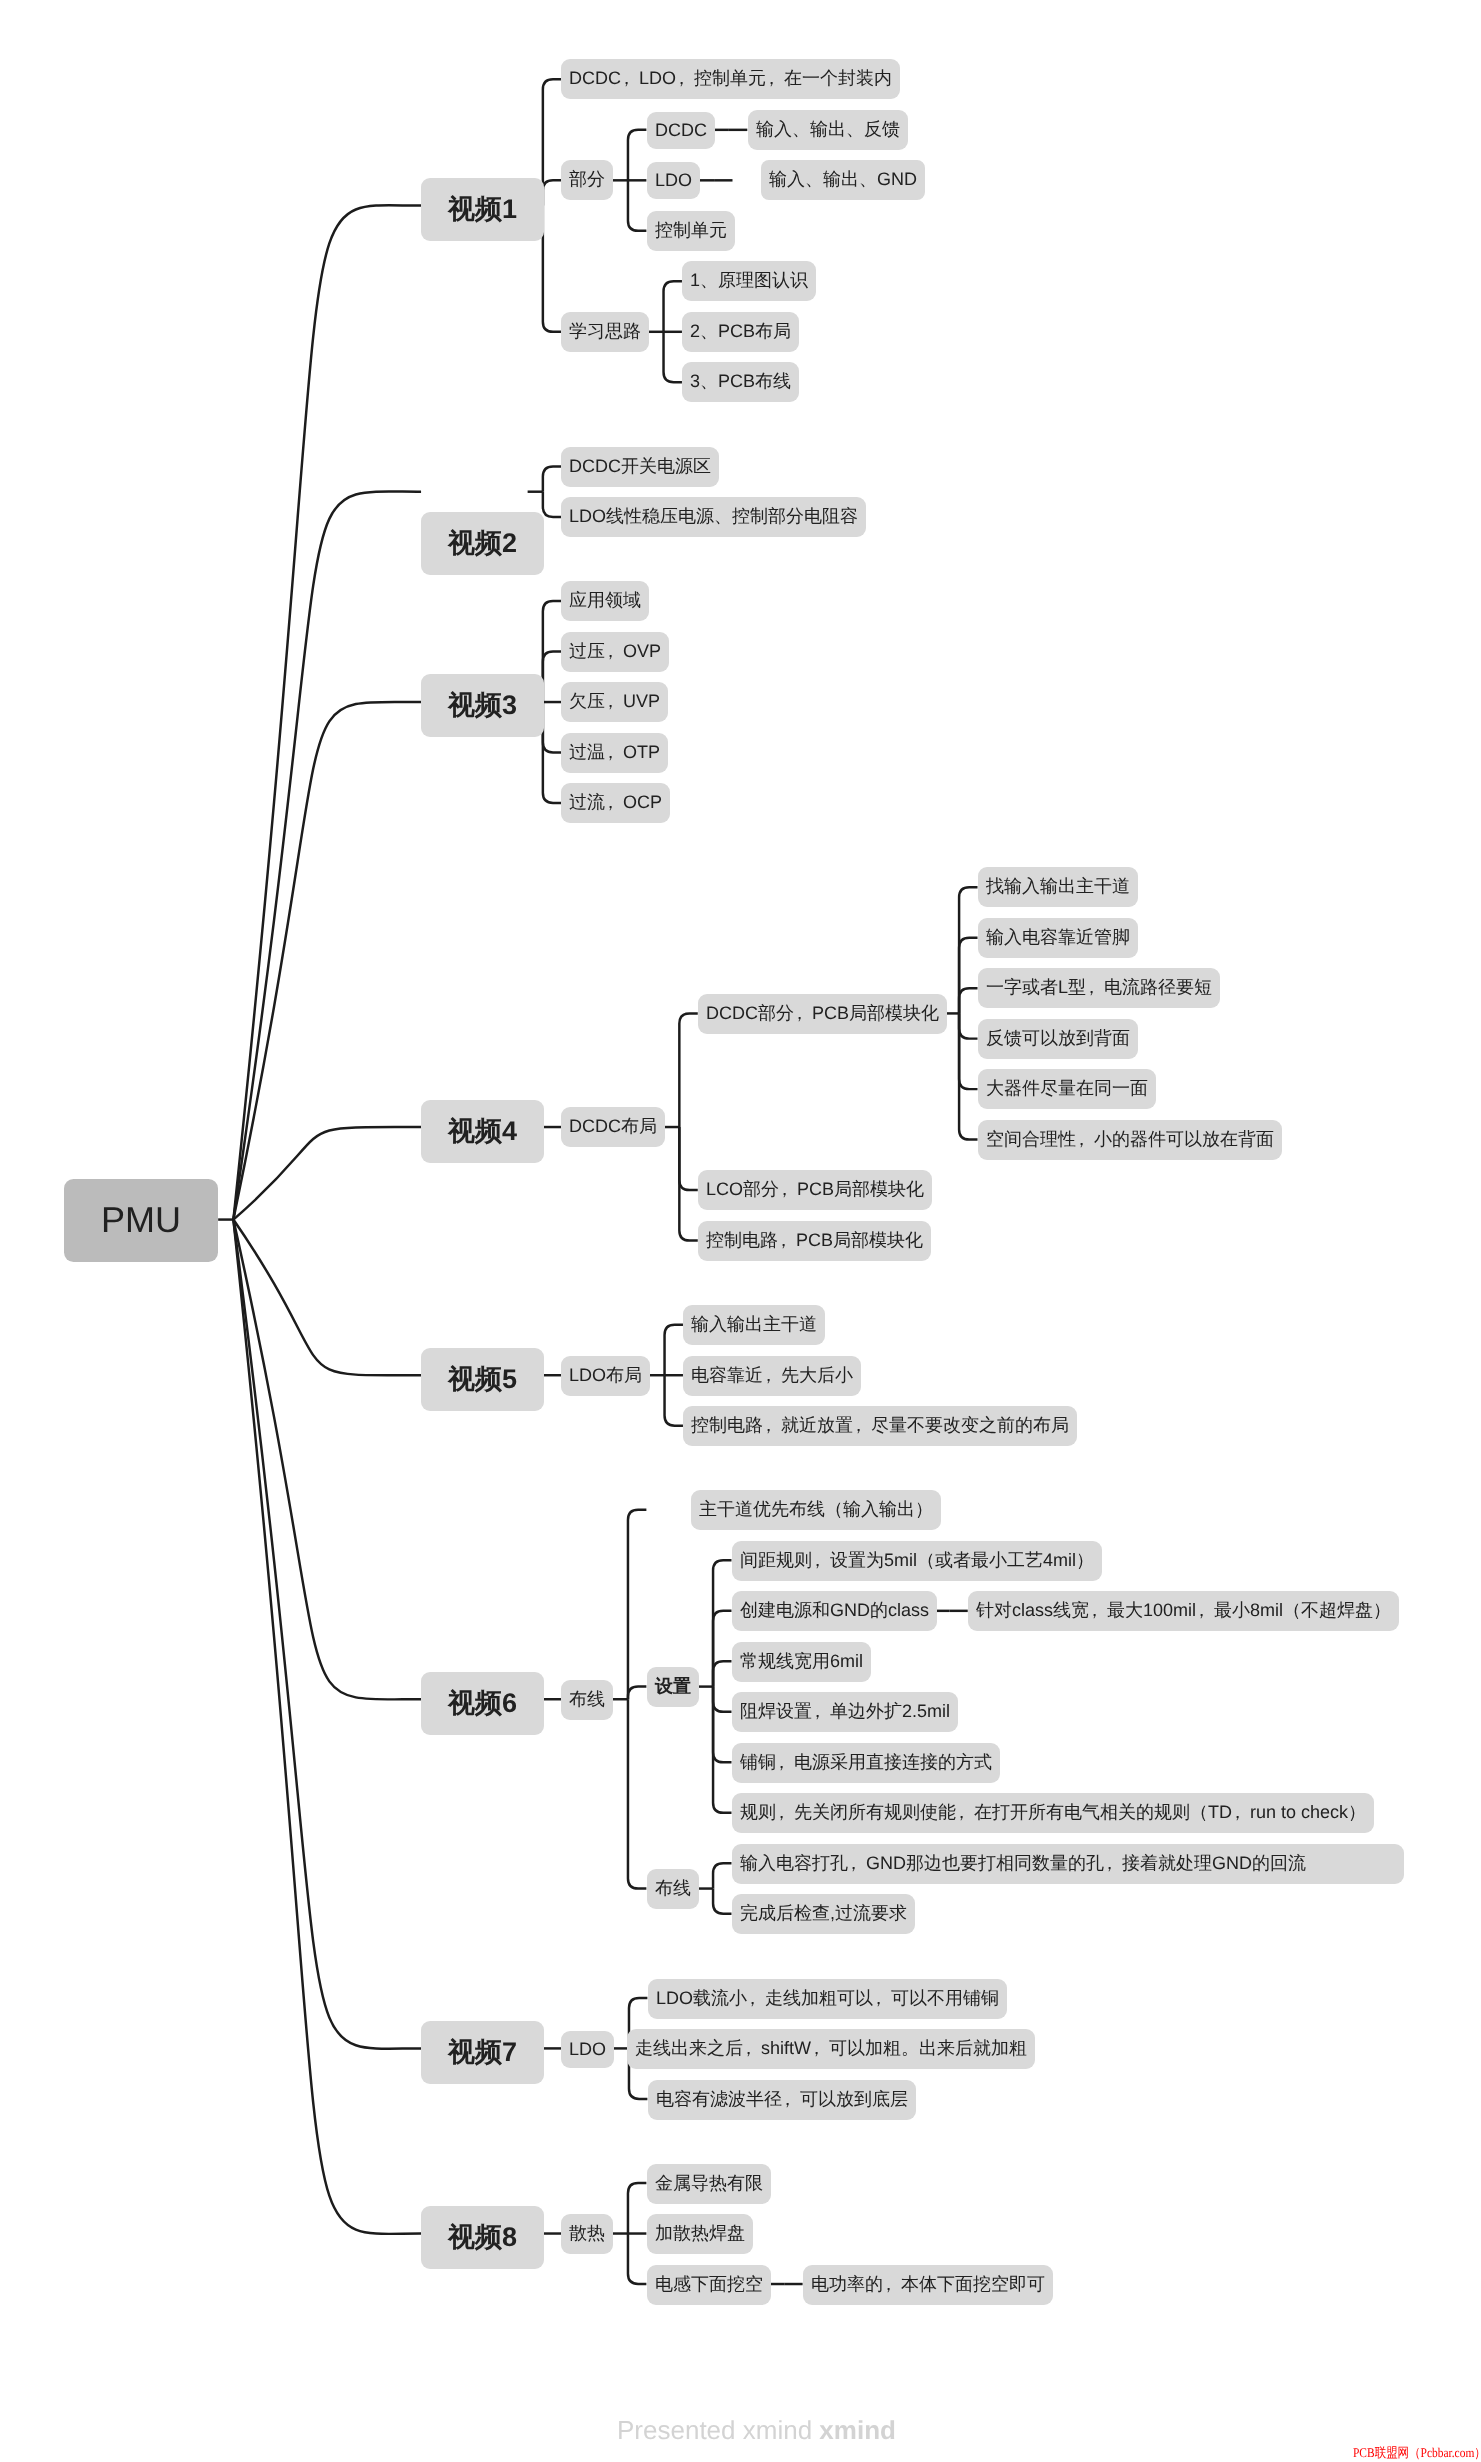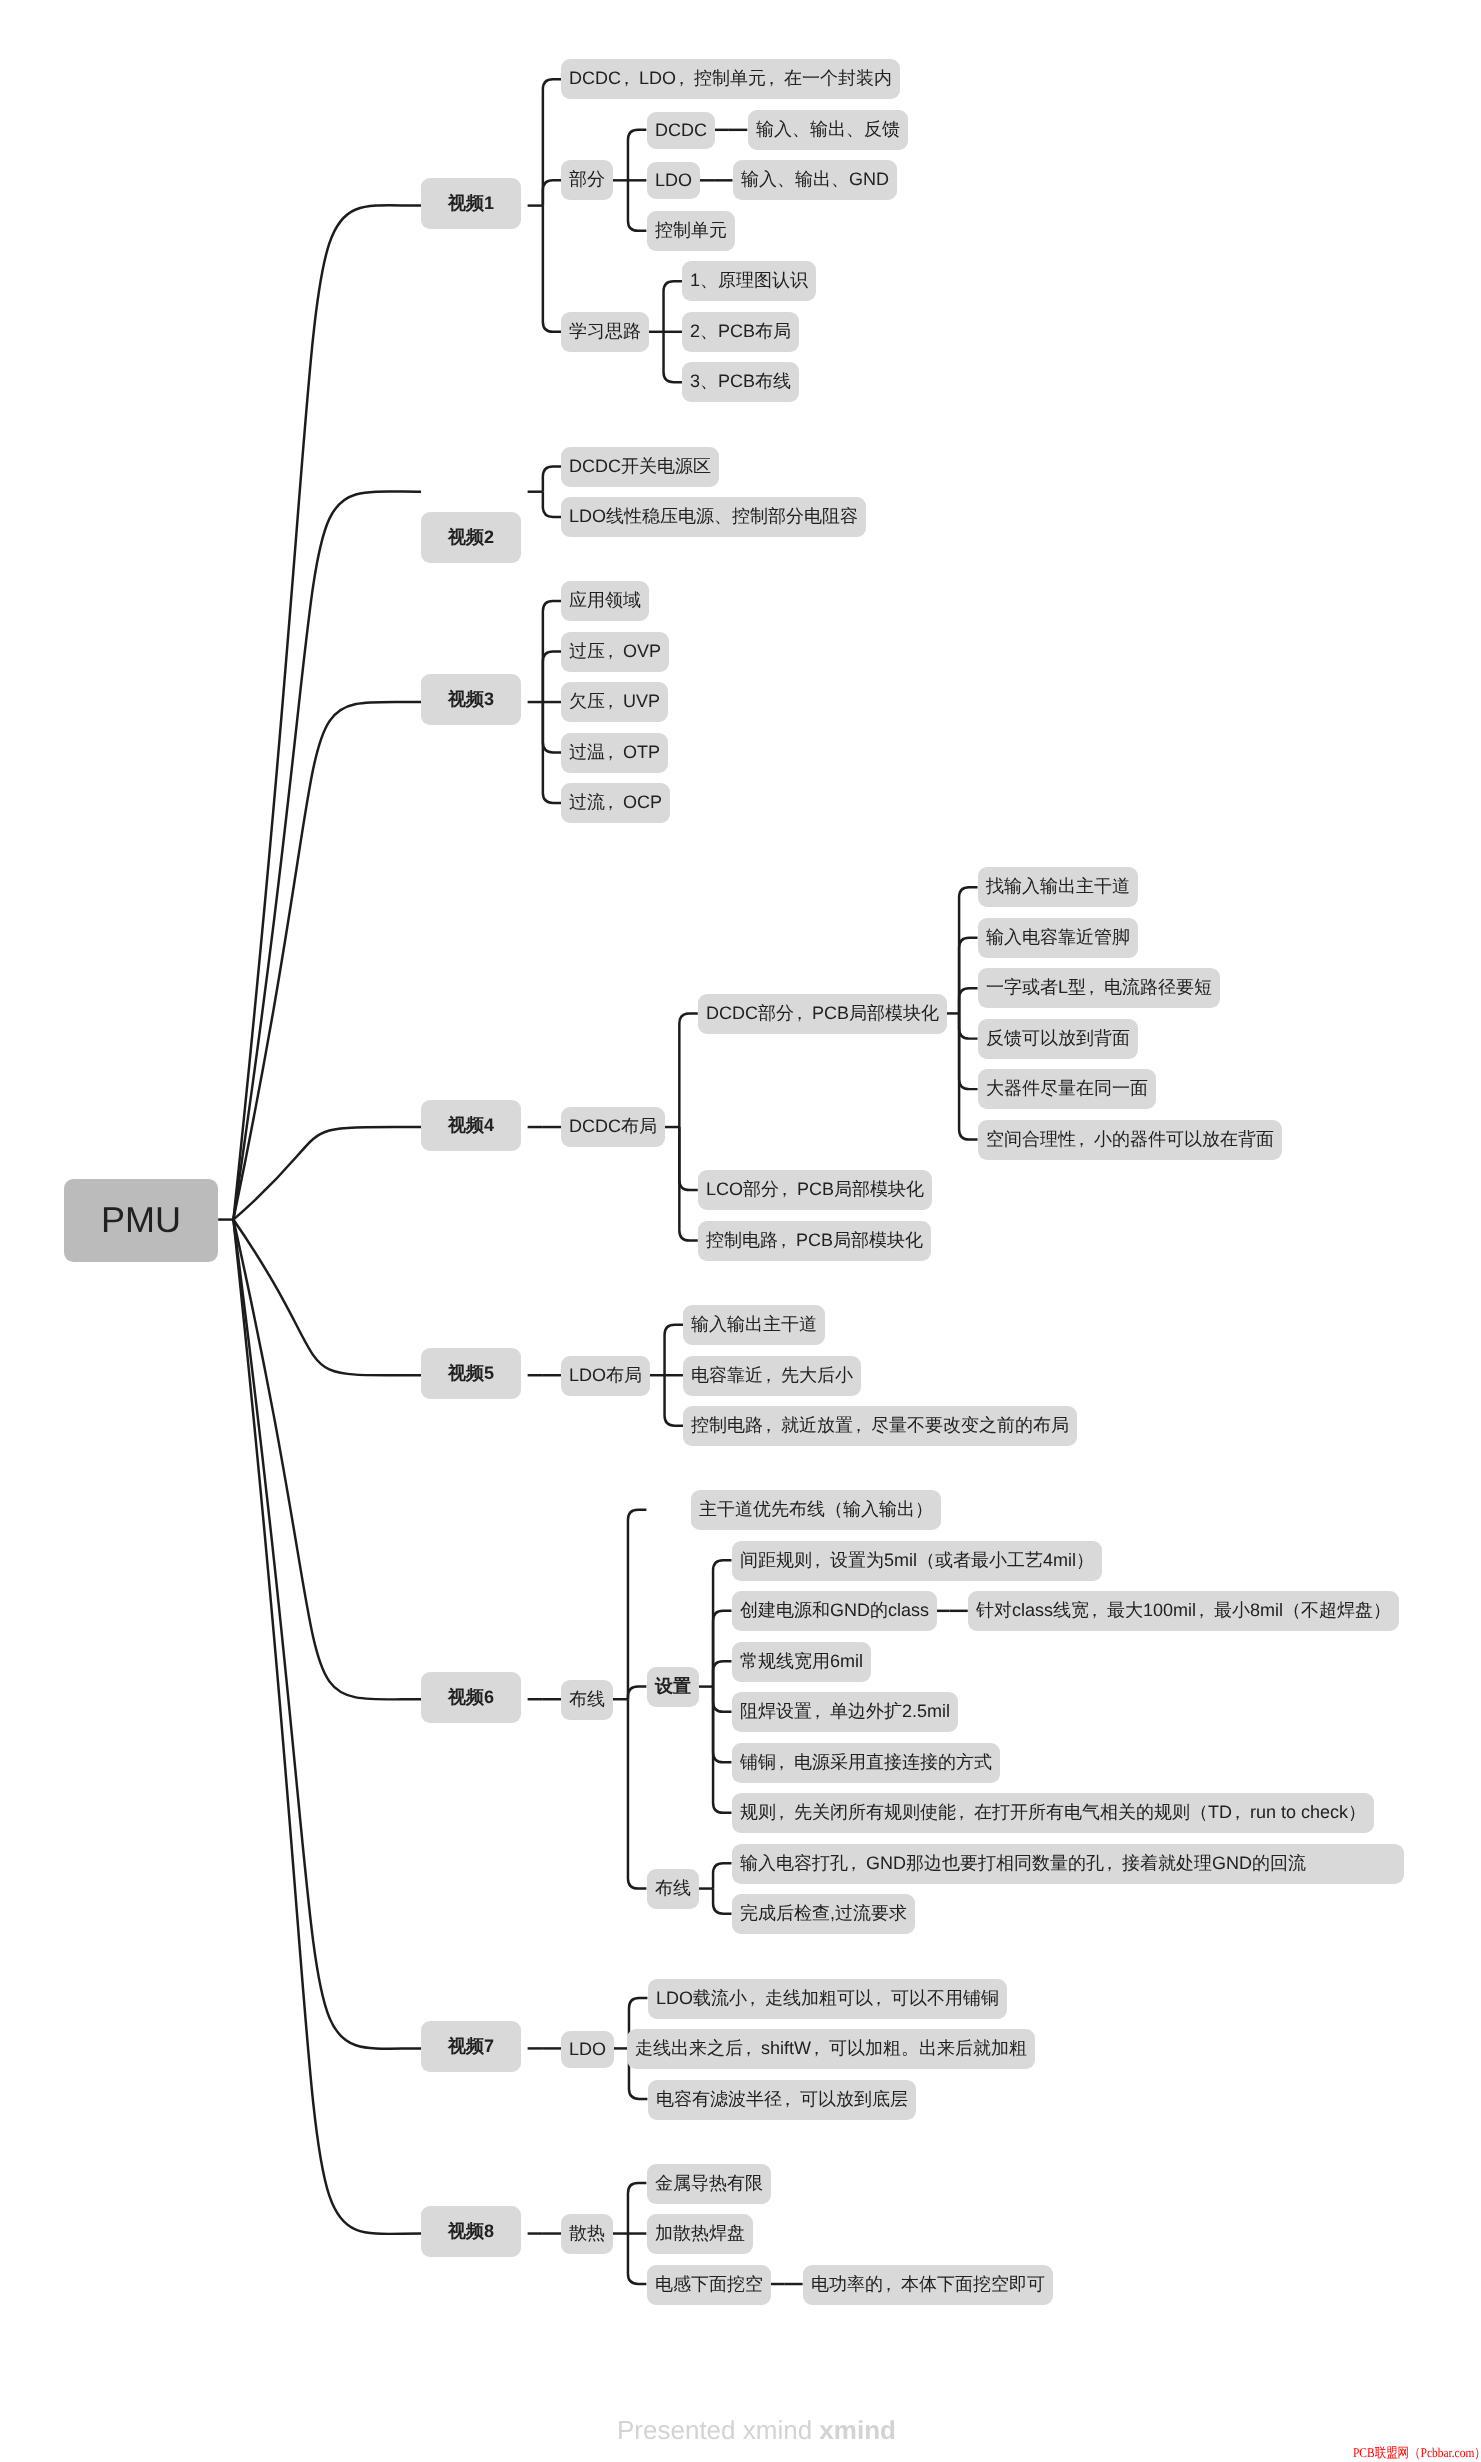--- a/index.html
+++ b/index.html
@@ -7,21 +7,21 @@
   body{width:1481px;height:2462px;position:relative;overflow:hidden;
        font-family:"Liberation Sans", sans-serif;
        -webkit-font-smoothing:antialiased;text-rendering:geometricPrecision;}
   #canvas{position:absolute;left:0;top:0;width:1481px;height:2462px;}
   #links{position:absolute;left:0;top:0;}
   .node{position:absolute;filter:opacity(1);white-space:pre;box-sizing:border-box;
         background:#d9d9d9;color:#212121;border-radius:9px;
         font-size:18px;line-height:normal;padding:7.8px 8px;}
   .node.root{background:#bbbbbb;font-size:36px;font-weight:400;
         border-radius:9.5px;padding:20.3px 37px;}
-  .node.lvl1{font-size:18px;font-weight:700;border-radius:9px;padding:13.7px 27px;}
+  .node.lvl1{font-size:27px;font-weight:700;border-radius:9px;padding:13.7px 27px;}
   .fwc{display:inline-block;width:1em;font-style:normal;text-align:left;text-indent:-0.2em;}
   #footer{position:absolute;filter:opacity(1);color:#d3d3d3;font-size:26px;white-space:nowrap;}
   #footer b{font-weight:700;}
   #wm{position:absolute;filter:opacity(1);color:#ff0000;font-size:13.3px;white-space:nowrap;
       font-family:"Liberation Serif", serif;transform:scaleX(0.862);transform-origin:0 0;}
 </style>
 </head>
 <body>
 
 <div id="canvas">
@@ -112,21 +112,21 @@
       <path d="M367.5,1920C544.8,3290.4 438,3225.1 663,3225.1" fill="none" stroke="#1c1c1c" stroke-width="3.9" stroke-linecap="butt"></path>
       <path d="M367.5,1920C544.8,3596.4 438,3516.6 663,3516.6" fill="none" stroke="#1c1c1c" stroke-width="3.9" stroke-linecap="butt"></path>
     </svg>
 <div class="node root" style="left: 64px; top: 1179px;"><span>PMU</span></div>
     <div class="node lvl1" style="left: 421px; top: 178px;"><span>视频1</span></div>
     <div class="node" style="left: 561px; top: 59px;"><span>DCDC<i class="fwc">，</i>LDO<i class="fwc">，</i>控制单元<i class="fwc">，</i>在一个封装内</span></div>
     <div class="node" style="left: 561px; top: 160px;"><span>部分</span></div>
     <div class="node" style="left: 647px; top: 112px;"><span>DCDC</span></div>
     <div class="node" style="left: 748px; top: 110px;"><span>输入、输出、反馈</span></div>
     <div class="node" style="left: 647px; top: 162px;"><span>LDO</span></div>
-    <div class="node" style="left: 733px; top: 160px;"><span>输入、输出、GND</span></div>
+    <div class="node" style="left: 761px; top: 160px; border-radius: 8px;"><span>输入、输出、GND</span></div>
     <div class="node" style="left: 647px; top: 211px;"><span>控制单元</span></div>
     <div class="node" style="left: 561px; top: 312px;"><span>学习思路</span></div>
     <div class="node" style="left: 682px; top: 261px;"><span>1、原理图认识</span></div>
     <div class="node" style="left: 682px; top: 312px;"><span>2、PCB布局</span></div>
     <div class="node" style="left: 682px; top: 362px;"><span>3、PCB布线</span></div>
     <div class="node lvl1" style="left: 421px; top: 464px; margin-top: 48px;"><span>视频2</span></div>
     <div class="node" style="left: 561px; top: 447px;"><span>DCDC开关电源区</span></div>
     <div class="node" style="left: 561px; top: 497px;"><span>LDO线性稳压电源、控制部分电阻容</span></div>
     <div class="node lvl1" style="left: 421px; top: 674px;"><span>视频3</span></div>
     <div class="node" style="left: 561px; top: 581px;"><span>应用领域</span></div>

